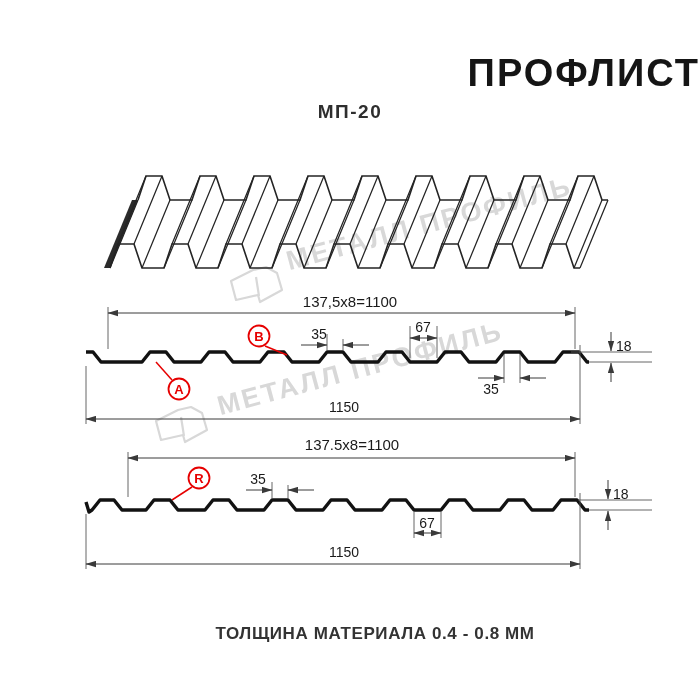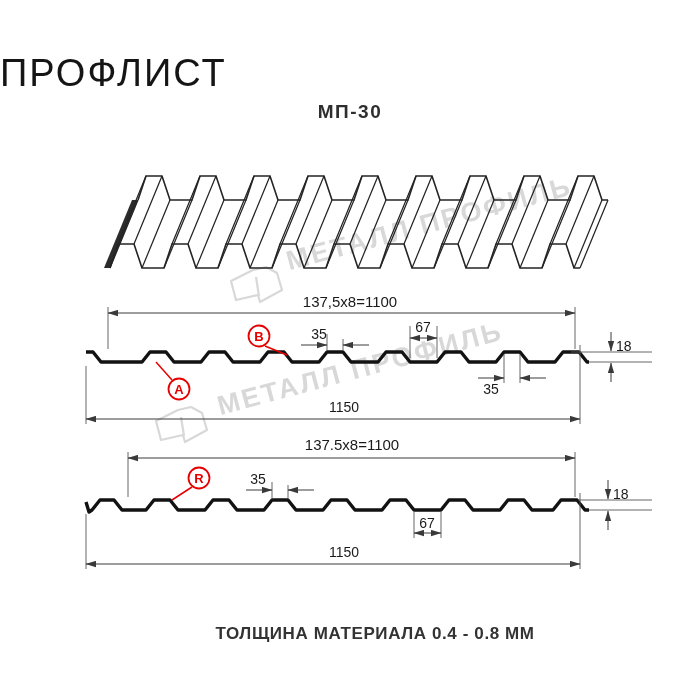--- a/index.html
+++ b/index.html
@@ -1,19 +1,19 @@
 <!DOCTYPE html>
 <html style="--red: #e60000; --line: #1c1c1c; --wm: #d8d8d8; --text: #151515;"><head>
 <meta charset="utf-8">
 <style>
   html,body{margin:0;padding:0;background:#fff;}
   .page{position:relative;width:700px;height:700px;background:#ffffff;overflow:hidden;
         font-family:"Liberation Sans",sans-serif;}
-  .title{position:absolute;top:52px;left:0;width:700px;text-align:left;
-         font-size:38px;font-weight:400;letter-spacing:2px;color:var(--text,#151515);}
+  .title{position:absolute;top:52px;left:0;width:700px;text-align:right;
+         font-size:38px;font-weight:700;letter-spacing:2px;color:var(--text,#151515);}
   .subtitle{position:absolute;top:101px;left:0;width:700px;text-align:center;
          font-size:19px;font-weight:600;letter-spacing:1.5px;color:#2e2e2e;}
   .footer{position:absolute;top:624px;left:0;width:700px;text-align:center;
          font-size:17px;font-weight:600;letter-spacing:.6px;color:#333;padding-left:25px;}
   .wm-text{position:absolute;font-size:27px;font-weight:700;letter-spacing:2.5px;
          color:var(--wm,#d8d8d8);transform:rotate(-15deg);transform-origin:left top;
          white-space:nowrap;pointer-events:none;}
   #wm1{left:283px;top:247px;}
   #wm2{left:214px;top:392px;}
   svg{position:absolute;left:0;top:0;}
@@ -29,21 +29,21 @@
   .red-circle{stroke:var(--red,#e60000);stroke-width:1.8;fill:none;}
   .red-letter{fill:var(--red,#e60000);font-size:13px;font-weight:700;text-anchor:middle;}
   .wm-logo{fill:none;stroke:var(--wm,#d0d0d0);stroke-width:2.2;stroke-linejoin:round;}
 </style>
 </head>
 <body>
 
 <div class="page">
 
   <div class="title">ПРОФЛИСТ</div>
-  <div class="subtitle">МП-30</div>
+  <div class="subtitle">МП-20</div>
 
   <div class="wm-text" id="wm1">МЕТАЛЛ ПРОФИЛЬ</div>
   <div class="wm-text" id="wm2">МЕТАЛЛ ПРОФИЛЬ</div>
 
   <svg width="700" height="700" viewBox="0 0 700 700">
     <defs>
       <marker id="ah" viewBox="0 0 10 6" refX="9.5" refY="3" markerWidth="11" markerHeight="7" orient="auto-start-reverse" markerUnits="userSpaceOnUse">
         <path d="M0,0 L10,3 L0,6 Z" fill="#3a3a3a"></path>
       </marker>
     </defs>

